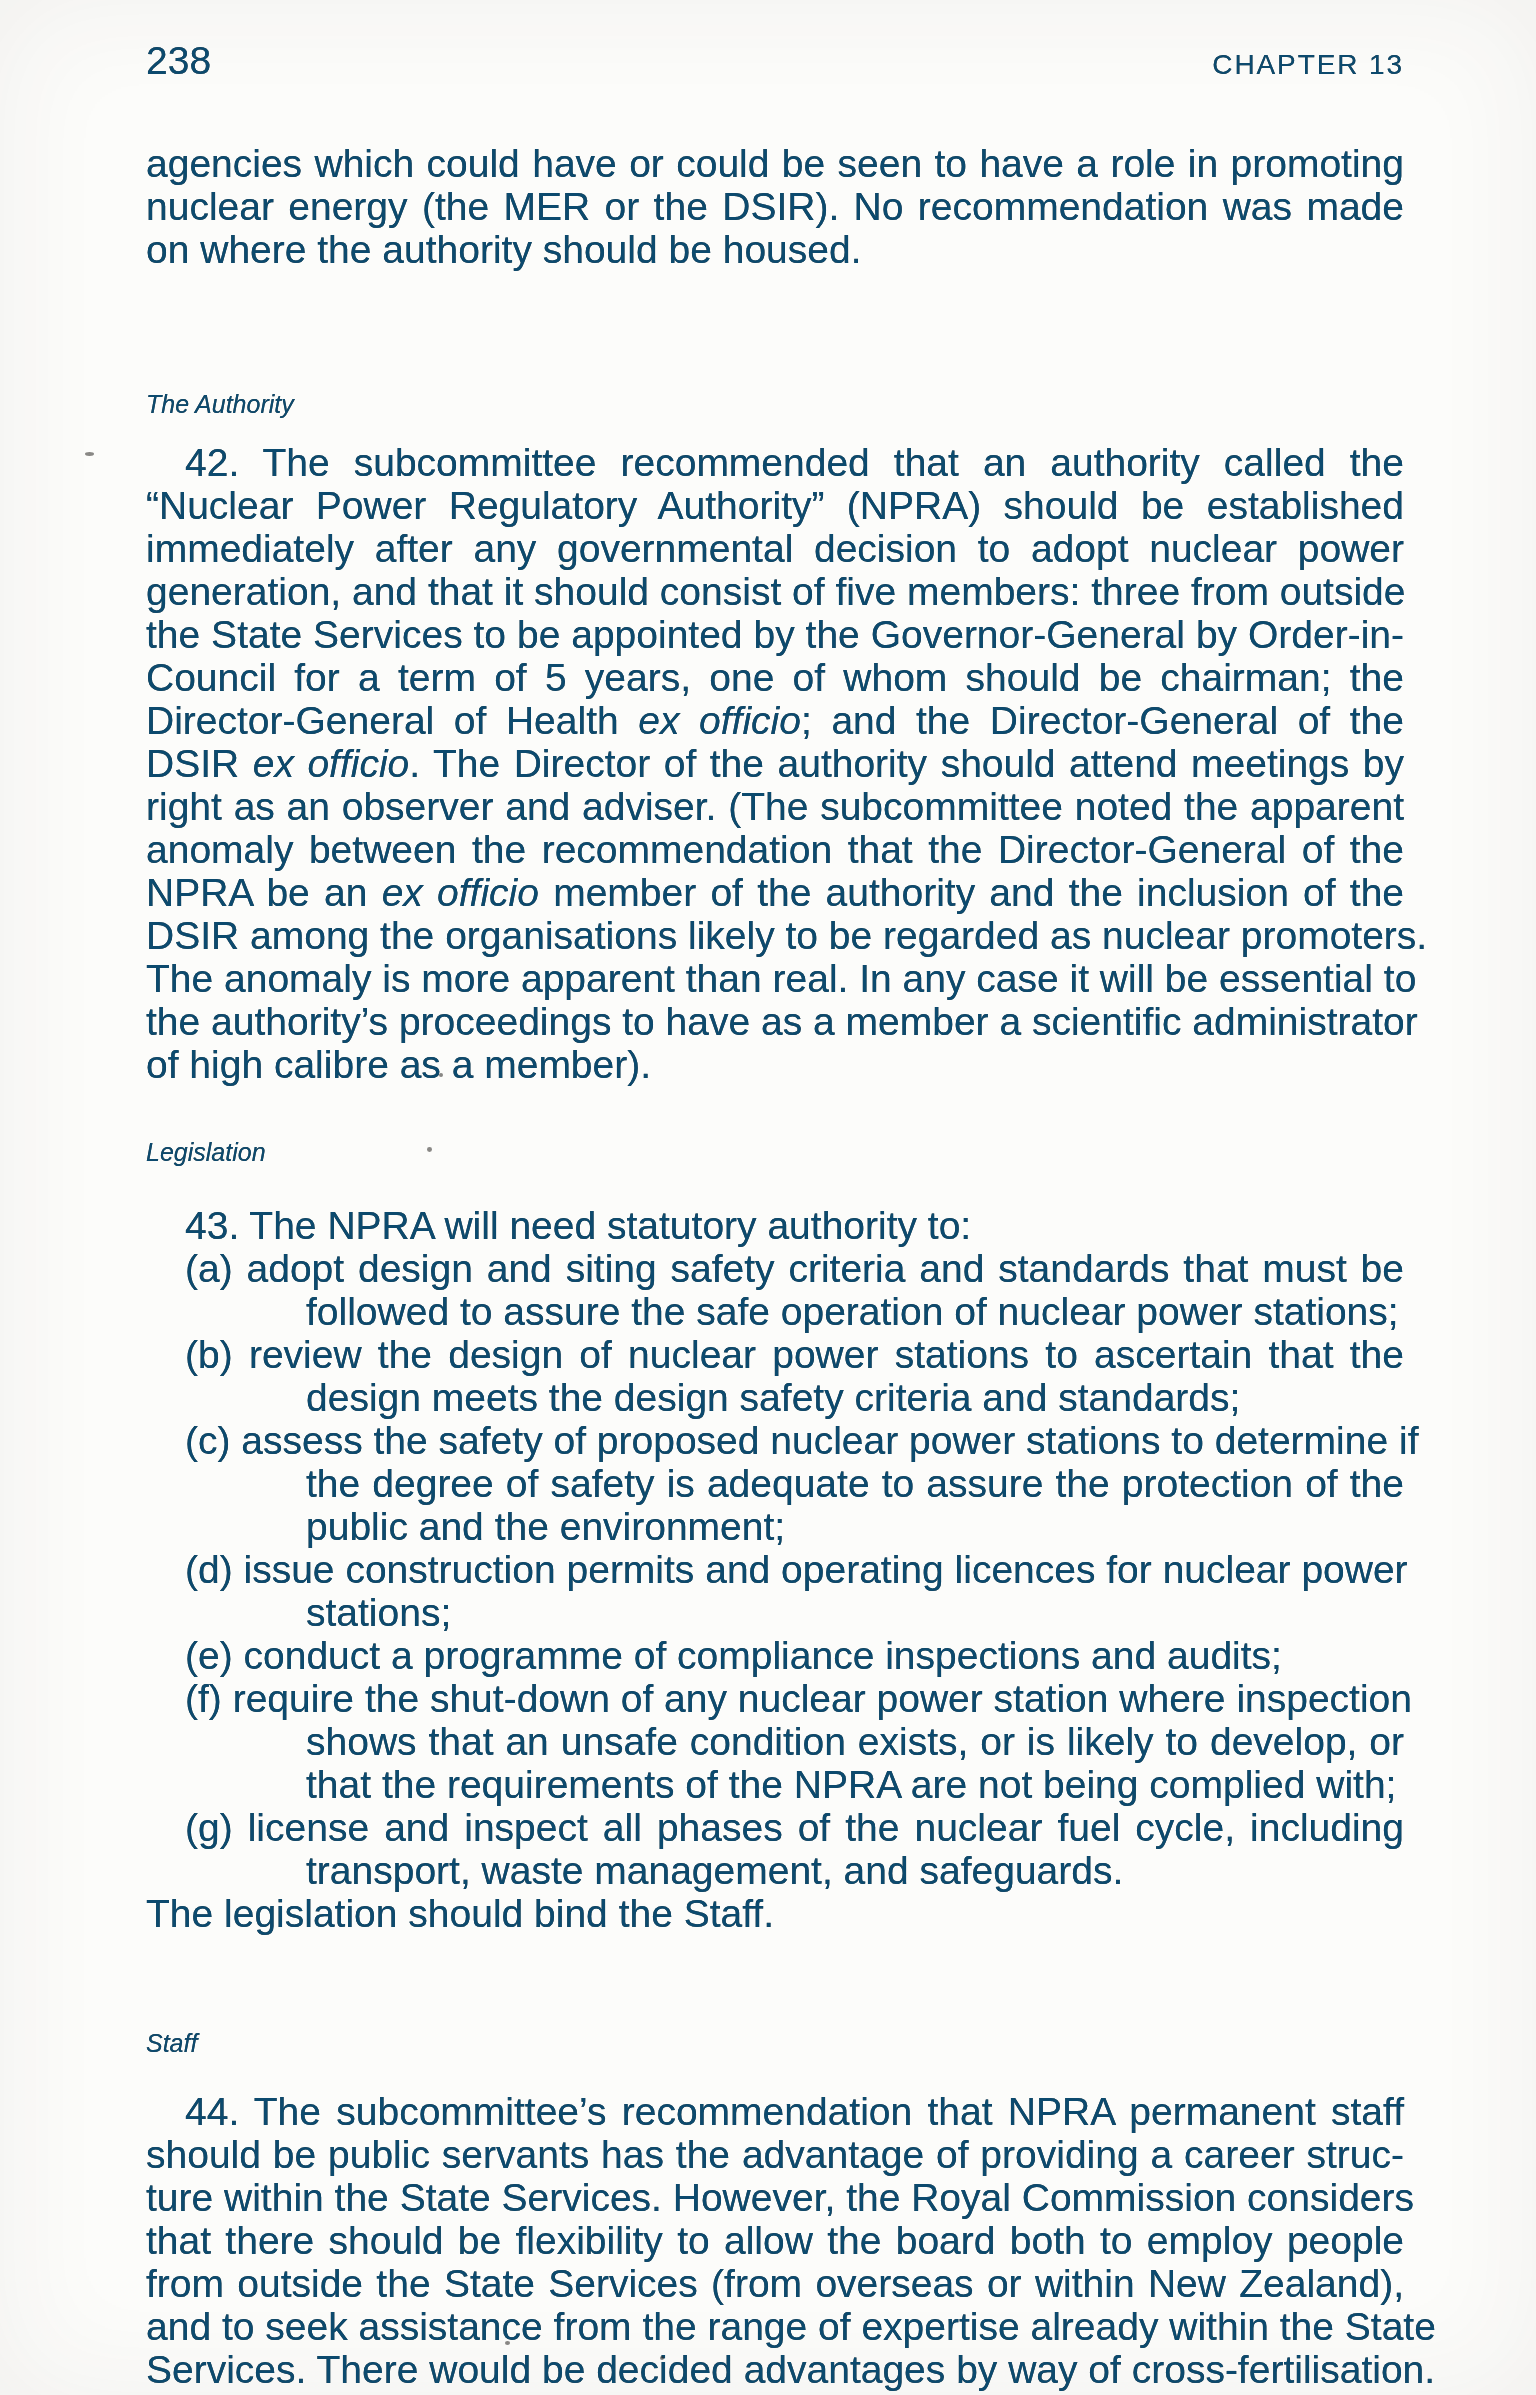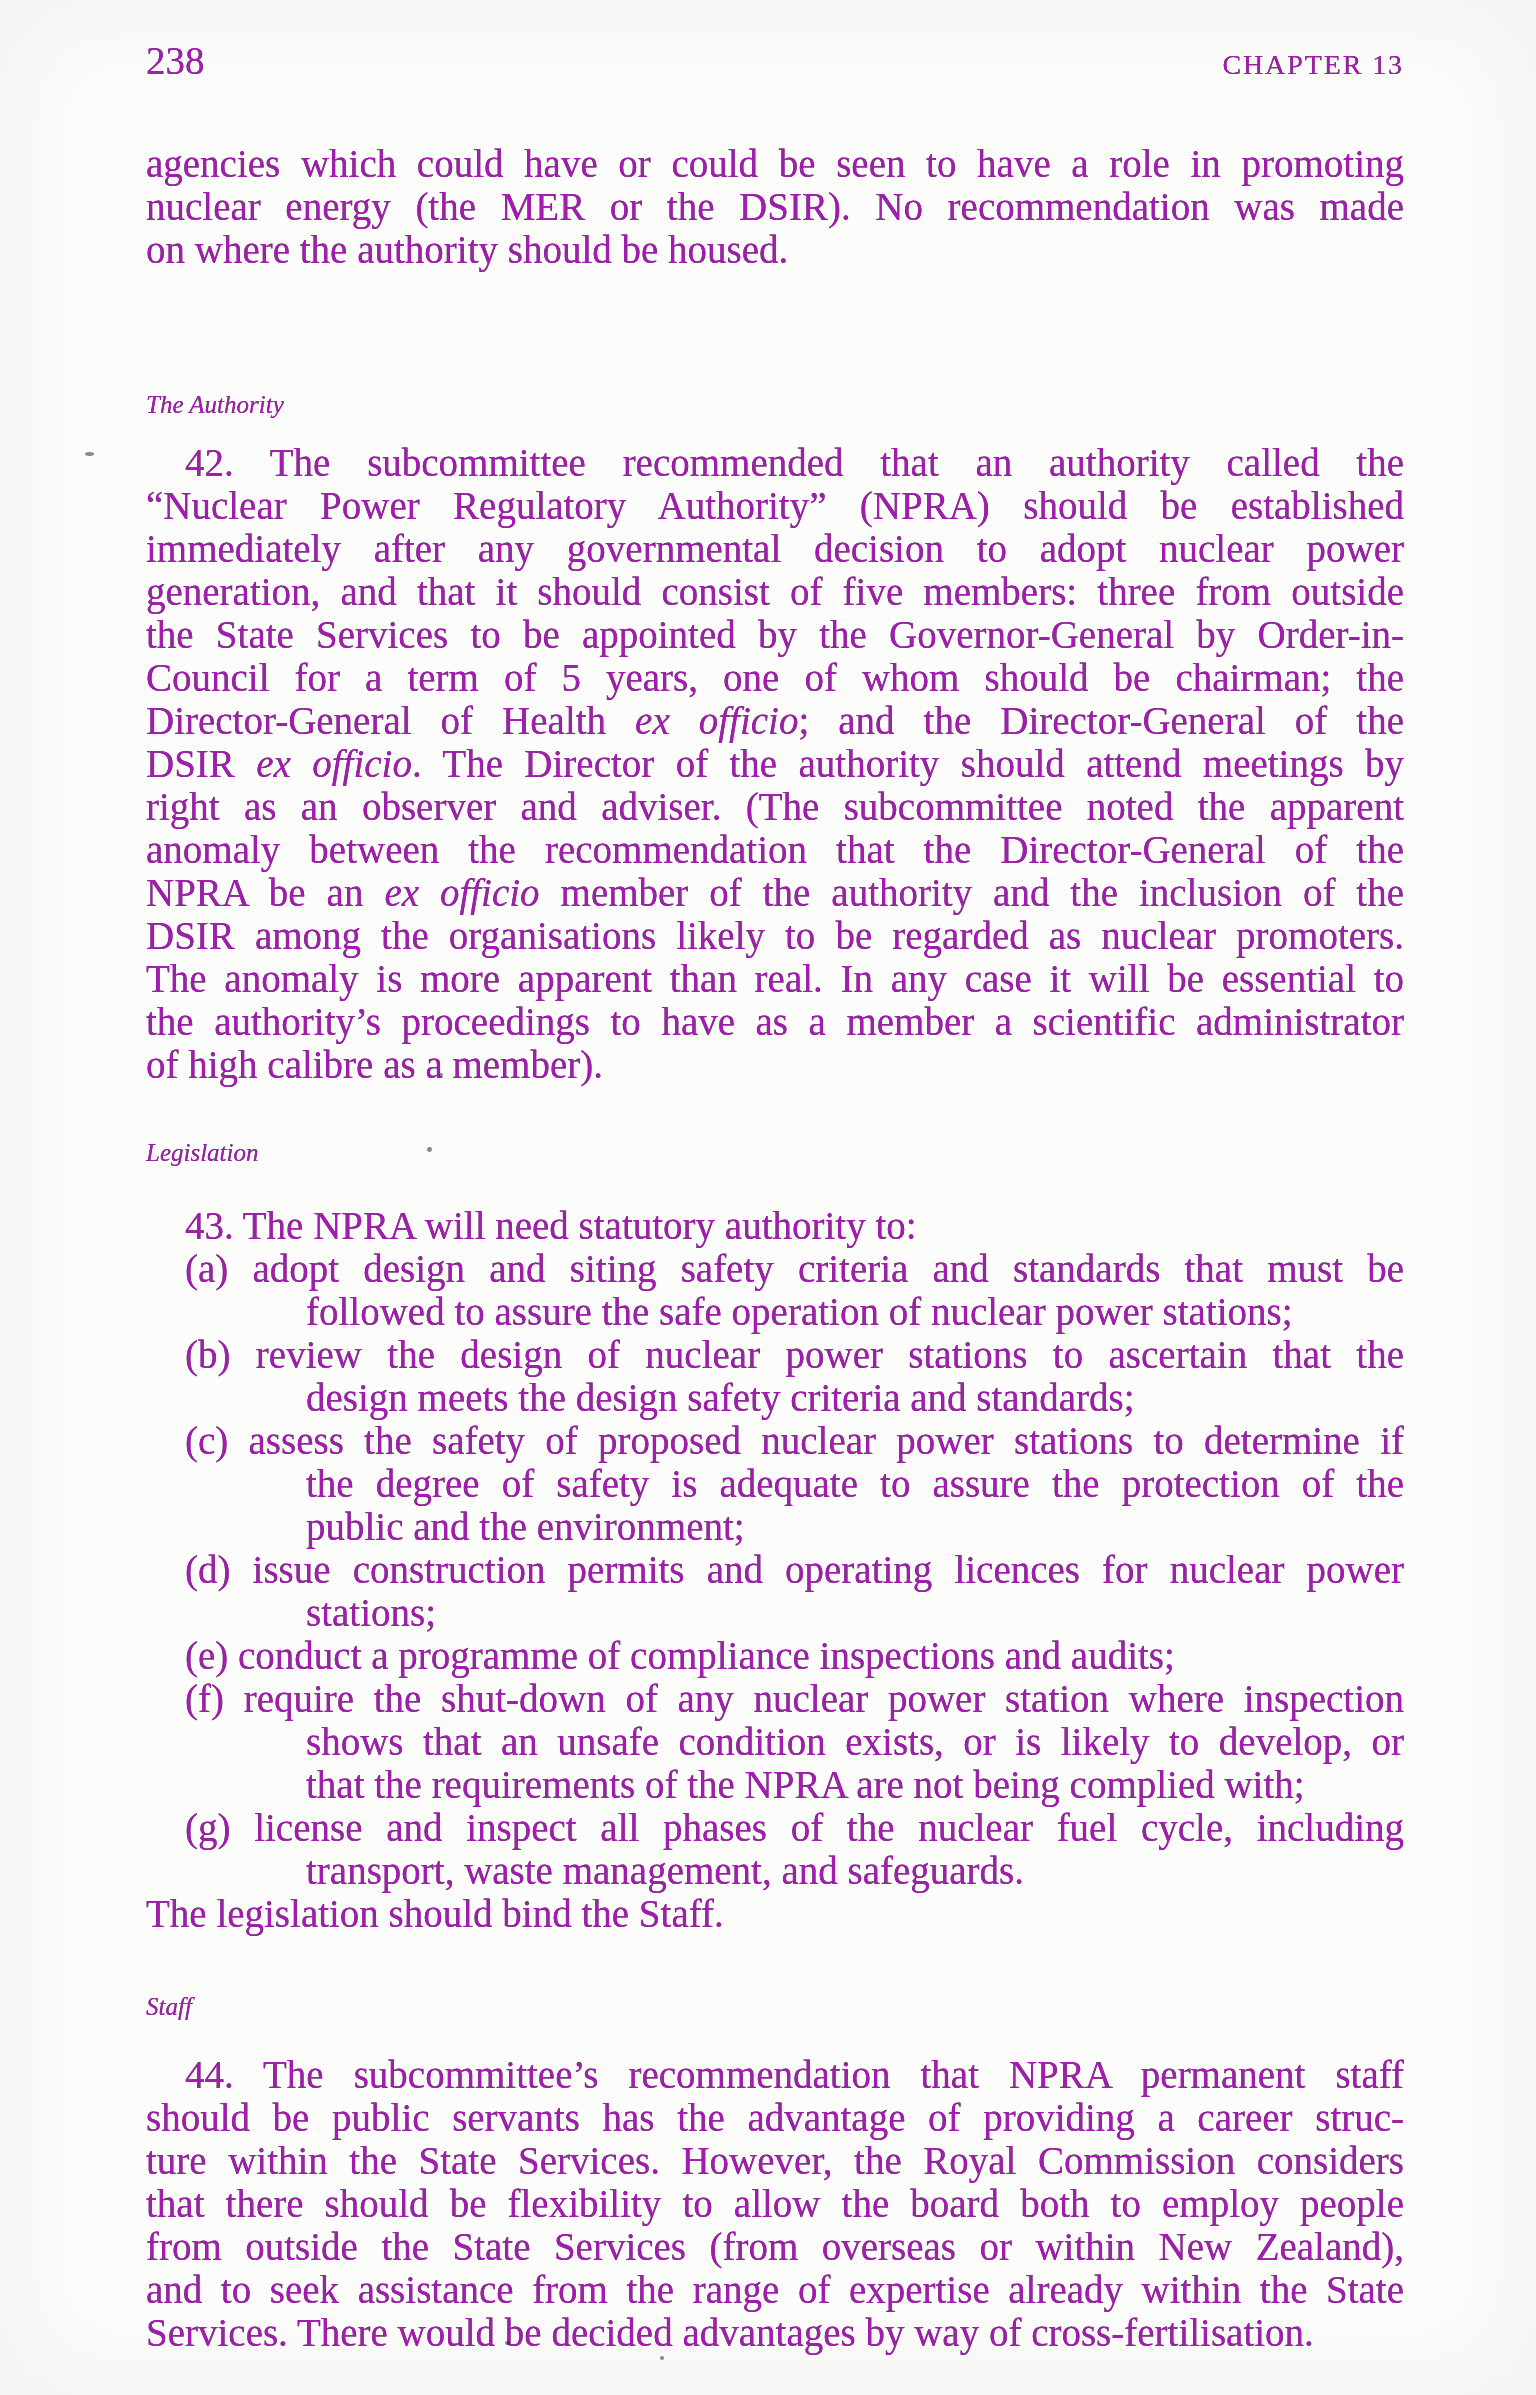--- a/index.html
+++ b/index.html
@@ -3,23 +3,23 @@
 <meta charset="utf-8">
 <style>
   html,body{margin:0;padding:0;background:#e8e6e0;}
   .page{
     position:relative;
     width:1536px;height:2396px;
     box-sizing:border-box;
     background:#fcfcfa;
     box-shadow:inset 0 0 116px rgba(60,55,45,.06);
     padding:39px 132px 0 146px;
-    font-family:Liberation Serif, serif;
+    font-family:Liberation Sans, sans-serif;
     font-size:39px;
-    color:#a21caf;
+    color:#0c4a6e;
     text-shadow:0 0 0.6px rgba(10,8,5,.75);
     overflow:hidden;
   }
   .running-head{
     display:flex;justify-content:space-between;align-items:baseline;
     height:43px;line-height:43px;
   }
   .pagenum{font-size:39px;}
   .chapter{font-size:28px;letter-spacing:1.9px;}
   .line{height:43px;line-height:43px;white-space:nowrap;
@@ -28,21 +28,21 @@
   .line.ind{margin-left:39px;}
   .line.cont{margin-left:160px;}
   .heading{font-style:italic;height:43px;line-height:43px;margin:0;
            font-size:25px;font-weight:normal;}
   .it{font-style:italic;}
   .intro{margin-top:60px;}
   .sec-authority{margin-top:112px;}
   .p42{margin-top:14.6px;}
   .sec-legislation{margin-top:45px;}
   .p43{margin-top:30px;}
-  .sec-staff{margin-top:50px;}
+  .sec-staff{margin-top:87px;}
   .p44{margin-top:25px;}
   .speck{position:absolute;background:#2a2824;border-radius:50%;opacity:.55;}
 </style>
 </head>
 <body>
 
 <div class="page">
 
   <div class="running-head">
     <span class="pagenum">238</span>

